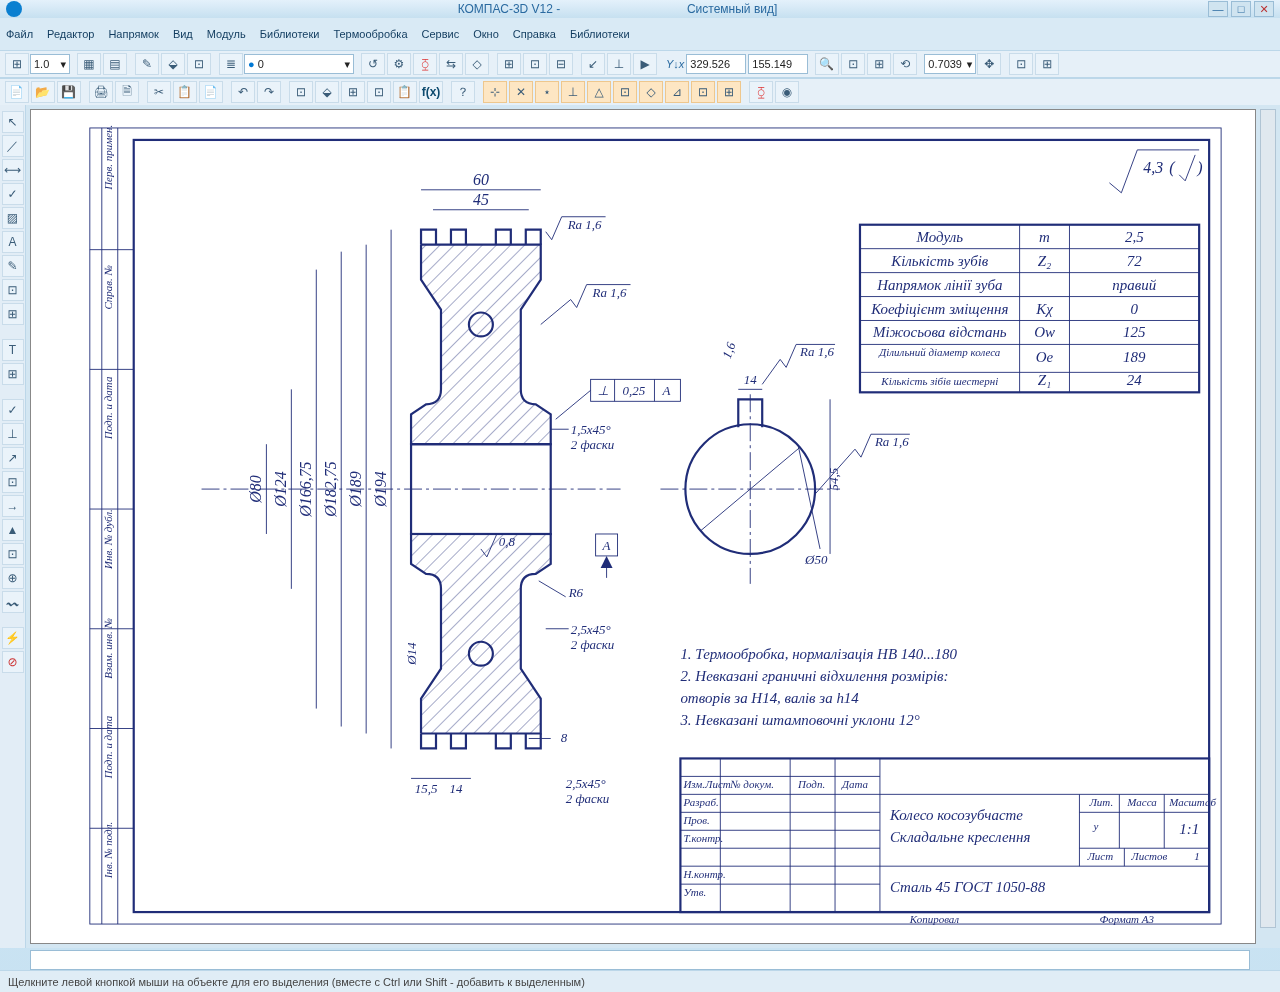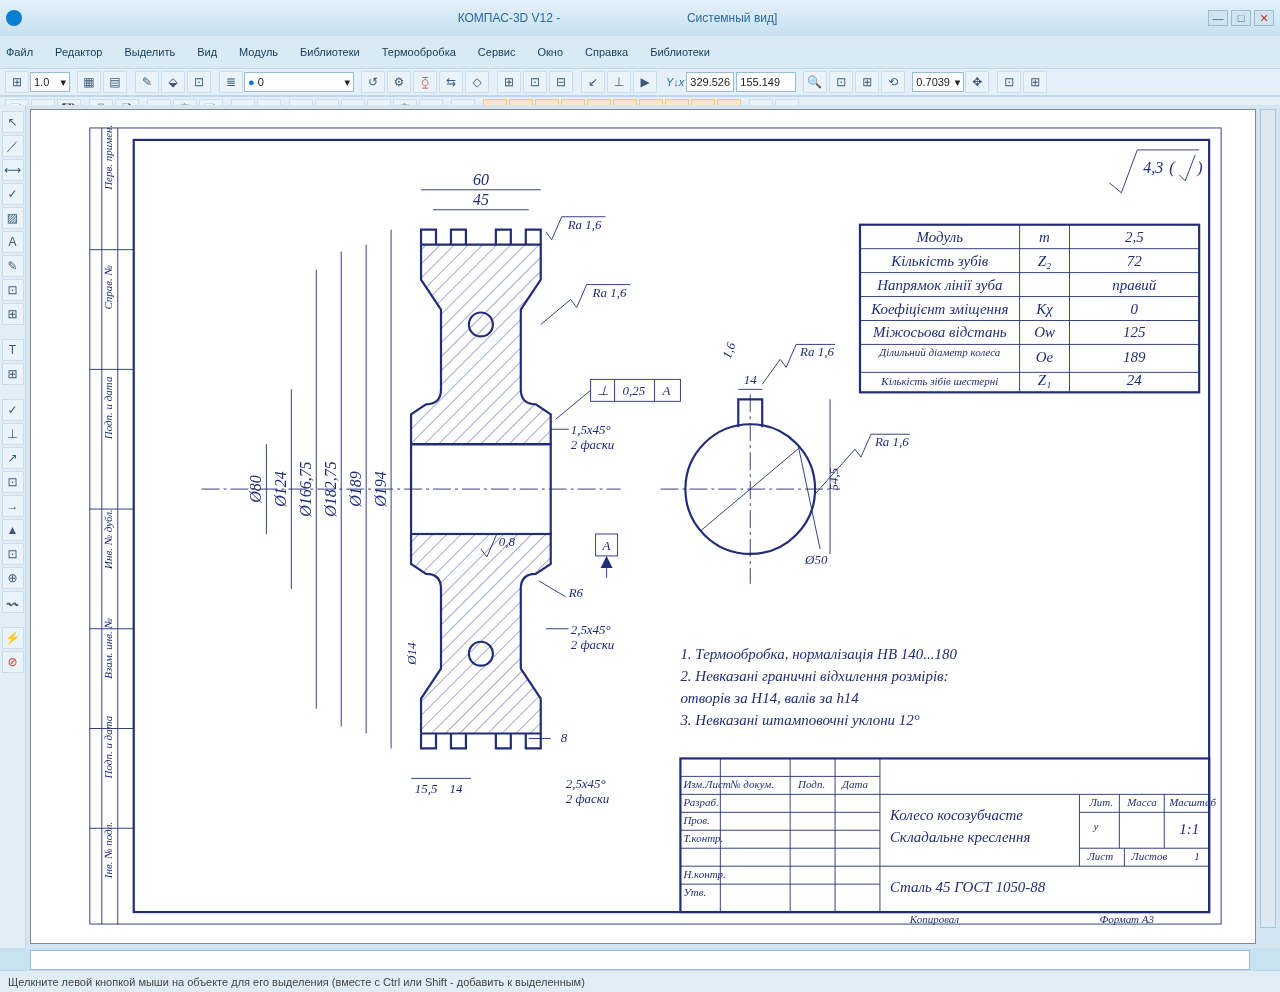--- a/index.html
+++ b/index.html
@@ -1,21 +1,21 @@
 <!DOCTYPE html>
 <html><head>
 <meta charset="utf-8">
 <style>
 * { margin:0; padding:0; box-sizing:border-box; font-family:Tahoma,Arial,sans-serif; }
 body { width:1280px; height:992px; background:linear-gradient(#dbeef8,#c8e2f2); overflow:hidden; font-size:11px; color:#000; }
-.titlebar { height:36px; background:linear-gradient(#e4f1fb,#c6e0f0); display:flex; align-items:center; padding:4px 6px; color:#2a6aa0; }
+.titlebar { height:18px; background:linear-gradient(#e4f1fb,#c6e0f0); display:flex; align-items:center; padding:4px 6px; color:#2a6aa0; }
 .titlebar .logo { width:16px; height:16px; border-radius:50%; background:#0a7fd0; margin-right:8px; }
 .titlebar .title { flex:1; text-align:center; font-size:12px; }
 .titlebar .winbtn { width:20px; height:16px; margin-left:3px; background:#d0e4f0; border:1px solid #9abdd6; text-align:center; line-height:14px; color:#2a6aa0; cursor:pointer; }
-.menubar { height:22px; background:#d9eaf5; display:flex; align-items:center; padding:16px 6px; color:#103b5e;gap:8px; }
+.menubar { height:22px; background:#d9eaf5; display:flex; align-items:center; padding:16px 6px; color:#103b5e; }
 .menubar span { margin-right:14px; cursor:pointer; }
 .toolbar { height:28px; background:#e6f0f8; border-top:1px solid #bcd7e9; border-bottom:1px solid #bcd7e9; display:flex; align-items:center; padding:0 4px; }
 .tb-btn { width:24px; height:22px; margin:0 1px; background:#eaf3fa; border:1px solid #c9dcea; display:flex; align-items:center; justify-content:center; cursor:pointer; color:#3a5c78; font-size:12px; }
 .tb-btn.oran { background:#fde6c3; border-color:#eec78d; }
 .tb-sep { width:6px; height:22px; }
 .tb-field { height:20px; background:#fff; border:1px solid #9abdd6; padding:0 3px; display:flex; align-items:center; font-size:11px; color:#222; }
 .workspace { position:absolute; top:105px; left:0; right:0; bottom:44px; background:#d3e6f2; }
 .left-toolbox { position:absolute; left:0; top:0; width:26px; bottom:0; background:#e2edf6; border-right:1px solid #bcd7e9; padding-top:4px; }
 .left-toolbox .tb-btn { width:22px; height:22px; margin:2px auto; display:flex; }
 .canvas-area { position:absolute; left:30px; top:4px; right:24px; bottom:4px; background:#fff; border:1px solid #888; overflow:hidden; }
@@ -44,21 +44,21 @@
     <span>КОМПАС-3D V12 -</span>&nbsp;&nbsp;&nbsp;&nbsp;&nbsp;&nbsp;&nbsp;&nbsp;&nbsp;&nbsp;&nbsp;&nbsp;&nbsp;&nbsp;&nbsp;&nbsp;&nbsp;&nbsp;&nbsp;&nbsp;&nbsp;&nbsp;&nbsp;&nbsp;&nbsp;&nbsp;&nbsp;&nbsp;&nbsp;&nbsp;&nbsp;&nbsp;&nbsp;&nbsp;&nbsp;&nbsp;&nbsp;&nbsp;<span>Системный вид]</span>
   </div>
   <div class="winbtn">—</div>
   <div class="winbtn">□</div>
   <div class="winbtn" style="color:#b33">✕</div>
 </div>
 
 <div class="menubar">
   <span>Файл</span>
   <span>Редактор</span>
-  <span>Выделить</span>
+  <span>Напрямок</span>
   <span>Вид</span>
   <span>Модуль</span>
   <span>Библиотеки</span>
   <span>Термообробка</span>
   <span>Сервис</span>
   <span>Окно</span>
   <span>Справка</span>
   <span>Библиотеки</span>
 </div>
 
@@ -87,21 +87,21 @@
   <div class="tb-sep"></div>
   <div class="tb-btn">⊞</div>
   <div class="tb-btn">⊡</div>
   <div class="tb-btn">⊟</div>
   <div class="tb-sep"></div>
   <div class="tb-btn">↙</div>
   <div class="tb-btn">⊥</div>
   <div class="tb-btn">▶</div>
   <div class="tb-sep"></div>
   <span style="font-style:italic;color:#2a6aa0;margin:12px 2px">Y↓x</span>
-  <div class="tb-field" style="width:48px">329.526</div>
+  <div class="tb-field" style="width:60px">329.526</div>
   <div class="tb-field" style="width:60px;margin-left:2px">155.149</div>
   <div class="tb-sep"></div>
   <div class="tb-btn">🔍</div>
   <div class="tb-btn">⊡</div>
   <div class="tb-btn">⊞</div>
   <div class="tb-btn">⟲</div>
   <div class="tb-sep"></div>
   <div class="tb-field" style="width:52px">
       <span>0.7039</span>
       <span style="margin-left:auto">▾</span>

